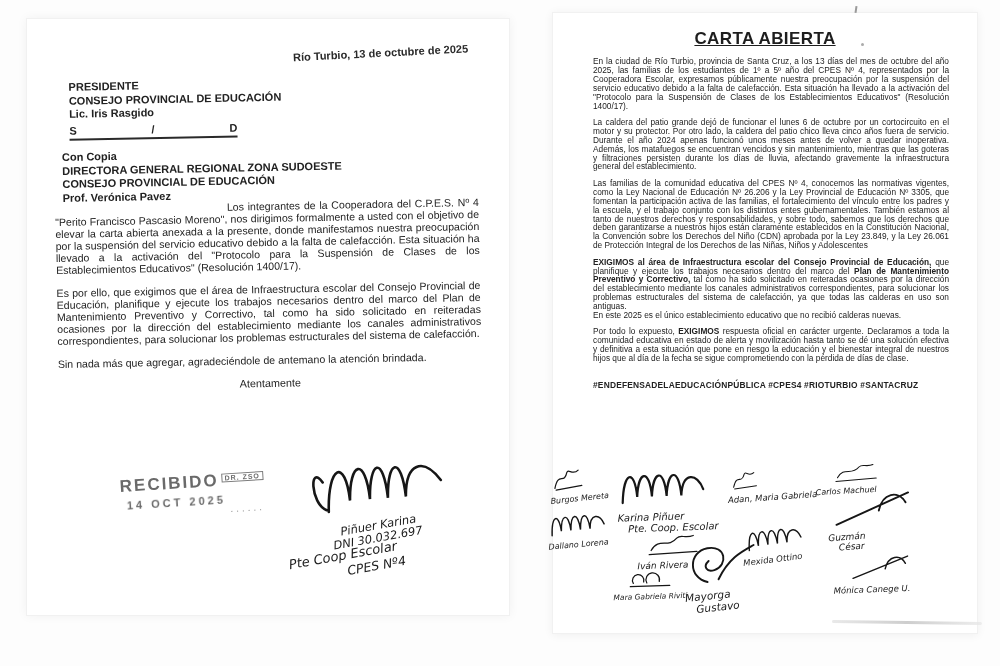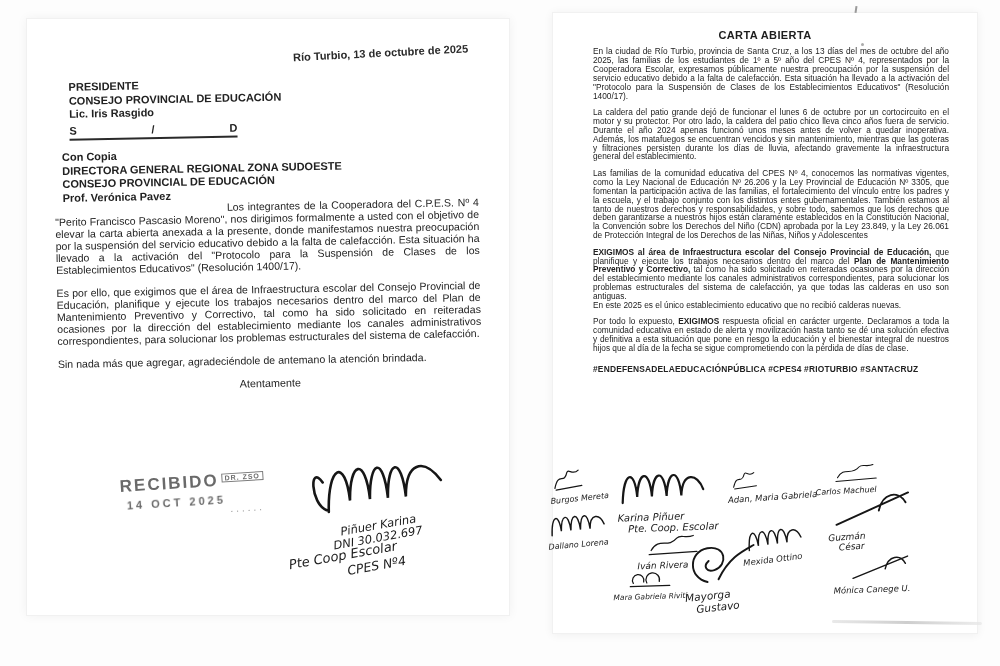--- a/index.html
+++ b/index.html
@@ -33,25 +33,25 @@
   .hand{font-family:"DejaVu Sans",sans-serif;font-style:italic;color:#1b1b1b;}
   .sig-left{position:absolute;left:250px;top:432px;transform:rotate(-3deg);}
   .sig-left svg{display:block;margin-left:30px;}
   .sig-left .hl{font-size:11.5px;transform:rotate(-6deg);line-height:13px;}
   .hl1{margin-left:58px;}
   .hl2{margin-left:50px;}
   .hl3{margin-left:4px;font-size:13px !important;}
   .hl4{margin-left:62px;font-size:12.5px !important;}
 
   
-  .title{position:absolute;top:16px;left:0;width:100%;text-align:center;font-weight:bold;font-size:11px;letter-spacing:.4px;}
-  .body-right{position:absolute;left:40px;top:34px;width:356px;font-size:8.3px;line-height:8.9px;text-align:justify;color:#222;}
+  .title{position:absolute;top:16px;left:0;width:100%;text-align:center;font-weight:bold;font-size:17px;text-decoration:underline;letter-spacing:.4px;}
+  .body-right{position:absolute;left:40px;top:44px;width:356px;font-size:8.3px;line-height:8.9px;text-align:justify;color:#222;}
   .body-right p{margin:0 0 7.5px;}
   .b{font-weight:bold;}
-  .hashtags{font-weight:bold;font-size:8.4px;letter-spacing:.2px;margin-top:12px;}
+  .hashtags{font-weight:bold;font-size:8.4px;letter-spacing:.2px;margin-top:18px;}
   .sig-cluster{position:absolute;left:0;top:448px;width:424px;height:172px;}
   .sig{position:absolute;}
   .sig .lbl{line-height:1.1;white-space:nowrap;}
 
   
   .artifact-tick{position:absolute;left:855px;top:6px;width:2px;height:7px;background:#9a9a9a;transform:rotate(8deg);}
   .artifact-dot{position:absolute;left:861px;top:43px;width:3px;height:3px;background:#ababab;border-radius:50%;}
   .artifact-smudge{position:absolute;left:832px;top:621px;width:150px;height:3px;background:linear-gradient(90deg,#e2e2e2,#bdbdbd,#e8e8e8);transform:rotate(.8deg);opacity:.75;border-radius:2px;}
 </style>
 </head>

